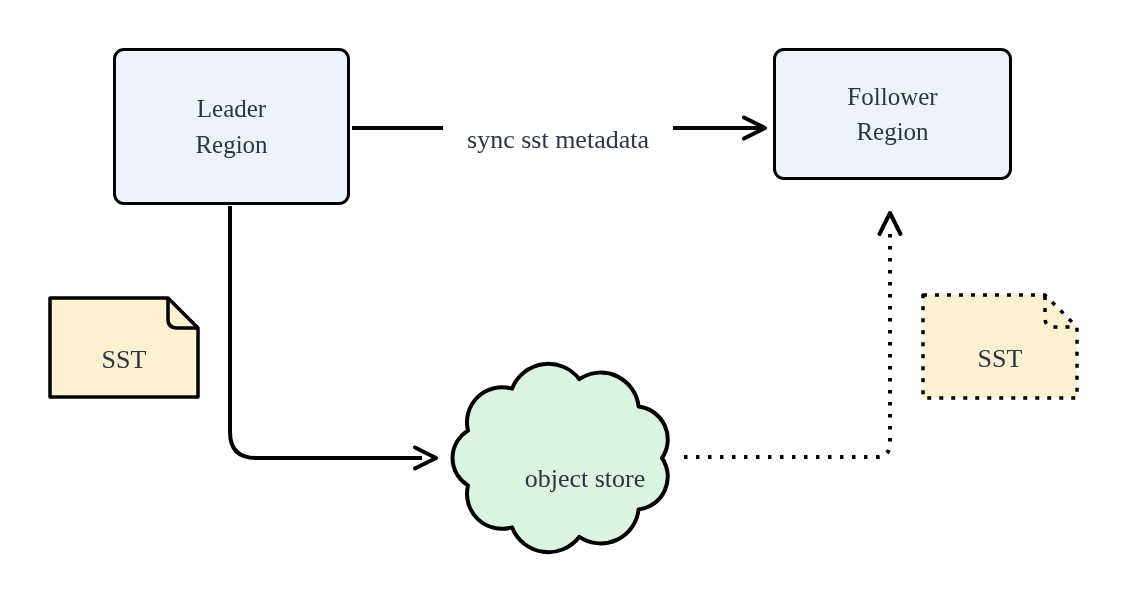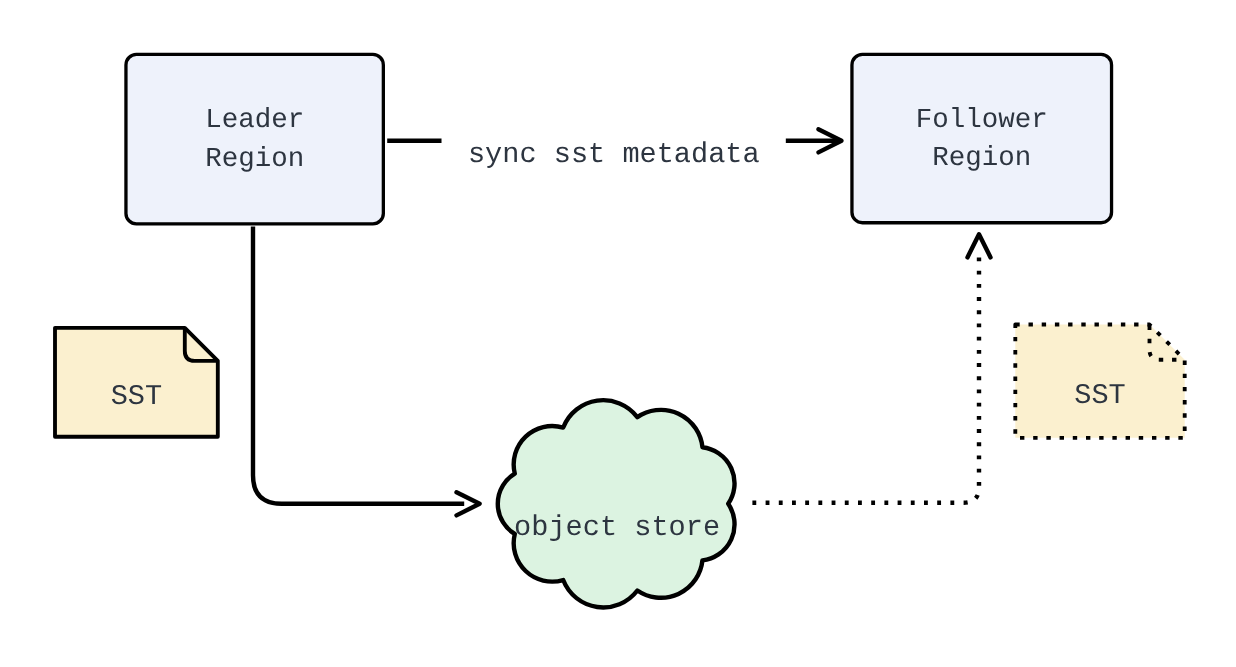--- a/index.html
+++ b/index.html
@@ -1,21 +1,21 @@
 <!DOCTYPE html>
 <html><head>
 <meta charset="utf-8">
 <style>
   html, body { margin: 0; padding: 0; background: #ffffff; }
   .canvas {
     position: relative;
     width: 1124px;
     height: 606px;
     background: #ffffff;
-    font-family: Liberation Mono, monospace;
+    font-family: Liberation Serif, serif;
     overflow: hidden;
   }
   svg.layer { position: absolute; left: 0; top: 0; }
   .edge { fill: none; stroke-width: 4; }
   .edge-dotted { stroke-dasharray: 3.5 8.5; stroke-linecap: butt; }
   .arrowhead { fill: none; stroke-width: 4; stroke-linecap: round; stroke-linejoin: round; }
   .shape { stroke-width: 4; stroke-linejoin: round; }
   .shape-thin { stroke-width: 3.5; stroke-linejoin: round; }
   .shape-dotted { stroke-dasharray: 4 8; stroke-linecap: butt; }
   .flap { fill: none; }
@@ -75,25 +75,25 @@
              A35,35 0 0 1 512,388.7
              A39,39 0 0 1 579.4,379.2
              A38,38 0 0 1 638.6,406.6
              A33,33 0 0 1 662,458 Z" fill="#dcf3e1" stroke="#000000"></path>
   </svg>
 
   <div class="region-box" style="left: 113px; top: 48px; width: 237px; height: 157px; background: rgb(238, 242, 251); border-color: rgb(0, 0, 0);">
     <span class="region-label">Leader Region</span>
   </div>
 
-  <div class="region-box" style="left: 773px; top: 48px; width: 239px; height: 156px; background: rgb(238, 242, 251); border-color: rgb(0, 0, 0);">
+  <div class="region-box" style="left: 773px; top: 48px; width: 239px; height: 132px; background: rgb(238, 242, 251); border-color: rgb(0, 0, 0);">
     <span class="region-label">Follower Region</span>
   </div>
 
   <div class="label-abs sync-label" style="left: 558px; top: 128px; background: rgb(255, 255, 255);">sync sst metadata</div>
 
   <div class="label-abs" style="left:124px; top:348px;">SST</div>
 
   <div class="label-abs" style="left:1000px; top:347px;">SST</div>
 
-  <div class="label-abs" style="left:561px; top:467px;">object store</div>
+  <div class="label-abs" style="left:585px; top:467px;">object store</div>
 
 </div>
 
 </body></html>

